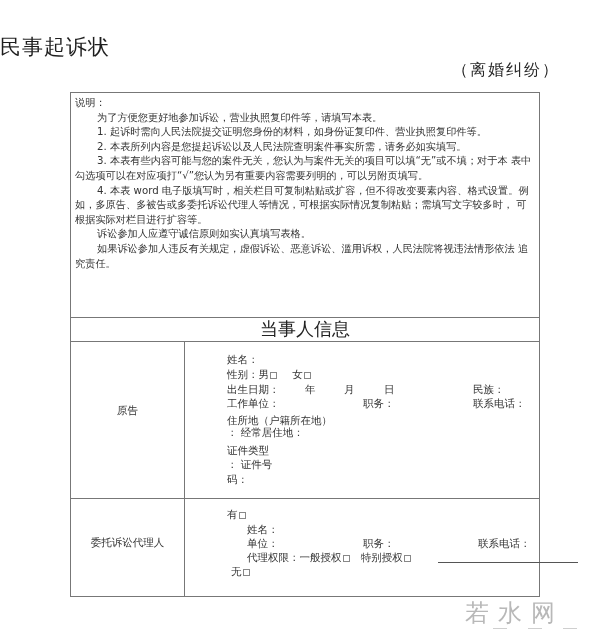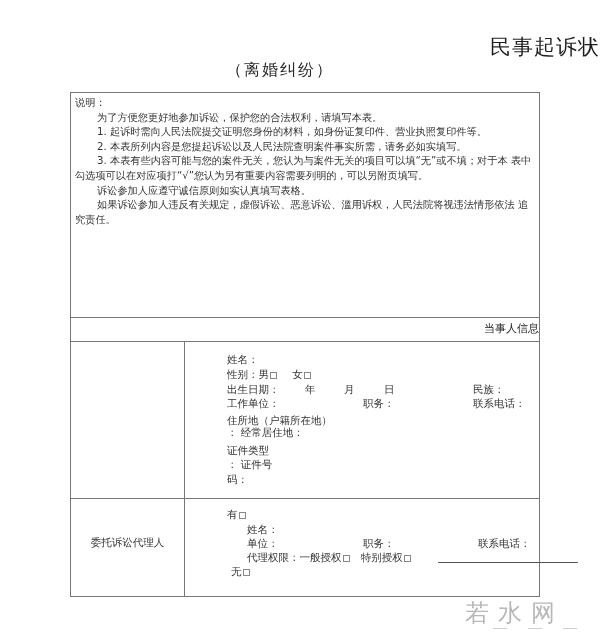--- a/index.html
+++ b/index.html
@@ -1,66 +1,68 @@
 <!DOCTYPE html>
 <html><head>
 <meta charset="utf-8">
 <style>
   html, body { margin:0; padding:0; background:#ffffff; }
   body { width:600px; height:632px; position:relative; overflow:hidden;
          font-family:"DejaVu Sans","Liberation Sans",sans-serif; color:#2a2a2a; }
-  .title { position:absolute; left:0; width:600px; top:33px; text-align:right;
+  .title { position:absolute; left:0; width:600px; top:33px; text-align:left;
            font-size:21px; letter-spacing:1px; color:#1e1e1e; }
-  .subtitle { position:absolute; left:0; width:560px; top:60px; text-align:center;
+  .subtitle { position:absolute; left:0; width:560px; top:60px; text-align:right;
               font-size:16px; letter-spacing:2px; color:#2a2a2a; }
   .box { position:absolute; left:70px; top:92px; width:470px; height:505px;
          border:1px solid #777; box-sizing:border-box; }
   .notes { position:absolute; left:4px; top:3px; width:460px; font-size:10.2px;
            line-height:14.6px; color:#333; }
   .notes p { margin:0; }
   .ind { text-indent:22px; }
   .hline { position:absolute; left:0; right:0; height:0; border-top:1px solid #777; }
   .vline { position:absolute; width:0; border-left:1px solid #777; }
-  .section-head { position:absolute; left:0; right:0; top:224px; height:24px; text-align:right;
-                  line-height:24px; font-size:11px; color:#222; }
+  .section-head { position:absolute; left:0; right:0; top:224px; height:24px; text-align:center;
+                  line-height:24px; font-size:18px; color:#222; }
   .cell-label { position:absolute; left:0; width:113px; text-align:center; font-size:10.5px; color:#333; }
   .rows { position:absolute; font-size:10.5px; color:#333; line-height:15px;margin-left:36px; }
   .abs { position:absolute; white-space:nowrap; }
   .chk { display:inline-block; width:7px; height:7px; border:1px solid #888; vertical-align:middle;
          margin-left:1px; box-sizing:border-box; }
   .underline-blank { position:absolute; border-top:1px solid #555; height:0; }
   .watermark { position:absolute; left:465px; top:597px; font-size:24px; letter-spacing:9px;
                color:#b8b8b8; font-family:Liberation Mono, monospace; }
   .wm-dash { position:absolute; top:628px; height:0; border-top:1px solid #cfcfcf; width:14px; }
 </style>
 </head>
 <body>
 
 <div class="title">民事起诉状</div>
 <div class="subtitle">（离婚纠纷）</div>
 
 <div class="box">
 
   <div class="notes">
     <p>说明：</p>
-    <p class="ind">为了方便您更好地参加诉讼，保护您的合法权利，请填写本表。</p>
+    <p class="ind">为了方便您更好地参加诉讼，营业执照复印件等，请填写本表。</p>
     <p class="ind">1. 起诉时需向人民法院提交证明您身份的材料，如身份证复印件、营业执照复印件等。</p>
     <p class="ind">2. 本表所列内容是您提起诉讼以及人民法院查明案件事实所需，请务必如实填写。</p>
     <p class="ind">3. 本表有些内容可能与您的案件无关，您认为与案件无关的项目可以填“无”或不填；对于本 表中勾选项可以在对应项打“√”您认为另有重要内容需要列明的，可以另附页填写。</p>
+    <p class="ind">4. 本表 word 电子版填写时，相关栏目可复制粘贴或扩容，但不得改变要素内容、格式设置。例 如，多原告、多被告或多委托诉讼代理人等情况，可根据实际情况复制粘贴；需填写文字较多时， 可根据实际对栏目进行扩容等。</p>
     <p class="ind">诉讼参加人应遵守诚信原则如实认真填写表格。</p>
     <p class="ind">如果诉讼参加人违反有关规定，虚假诉讼、恶意诉讼、滥用诉权，人民法院将视违法情形依法 追究责任。</p>
   </div>
 
   <div class="hline" style="top:224px"></div>
   <div class="hline" style="top:248px"></div>
   <div class="hline" style="top:405px"></div>
   <div class="vline" style="left:113px; top:248px; height:256px"></div>
 
   <div class="section-head">当事人信息</div>
 
+  <div class="cell-label" style="top:311px">原告</div>
 
   <div class="rows" style="left:120px; top:259px; width:345px; height:145px;">
     <span class="abs" style="left:0; top:0">姓名：</span>
 
     <span class="abs" style="left:0; top:15px">
       <span>性别：</span><span>男</span><span class="chk"></span>
       <span style="margin-left:12px">女</span><span class="chk"></span>
     </span>
 
     <span class="abs" style="left:0; top:30px">出生日期：</span>

